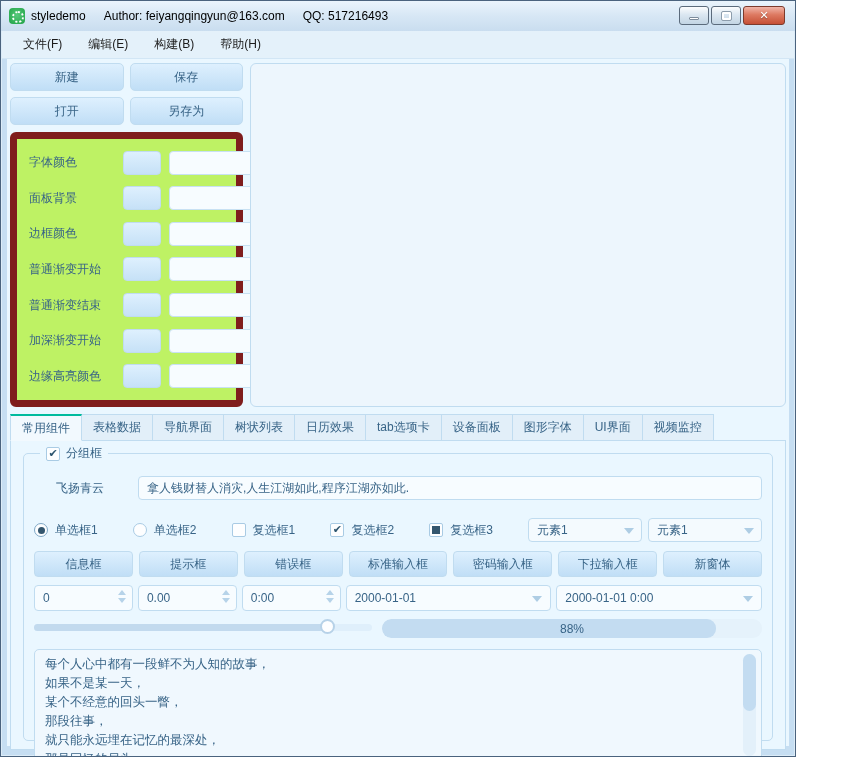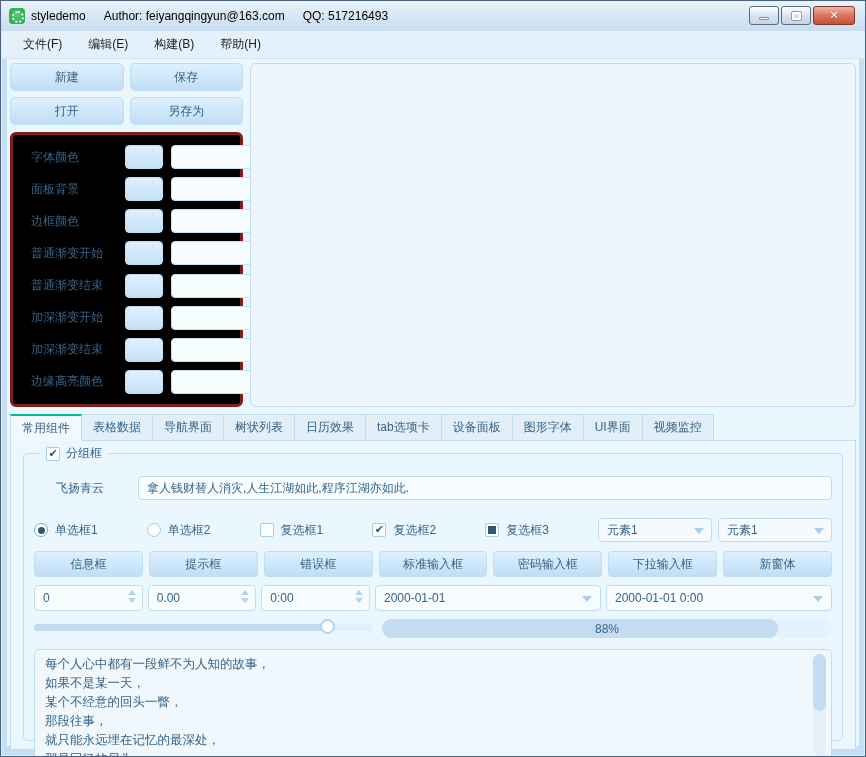--- a/index.html
+++ b/index.html
@@ -1,18 +1,18 @@
 <!DOCTYPE html>
 <html><head>
 <meta charset="utf-8">
 <style>
   * { margin:0; padding:0; box-sizing:border-box; }
   html,body { background:#ffffff; font-family:"Liberation Sans","DejaVu Sans",sans-serif; }
   .window {
-    position:relative; width:866px; height:757px;
+    position:relative; width:796px; height:757px;
     border:1px solid #4a637e;
     background:#c6def2;
     box-shadow: inset 0 0 0 1px #dcecf8;
     overflow:hidden;
   }
   
   .titlebar {
     height:30px; display:flex; align-items:center;
     background:linear-gradient(#eaf4fc 0%, #d7e7f5 50%, #c9ddef 100%);
     padding:0 8px; position:relative;
@@ -56,22 +56,22 @@
   .top-row { display:flex; gap:7px; height:344px; padding:0 1px; }
   .left-col { width:233px; display:flex; flex-direction:column; flex:0 0 auto; }
   .btn-grid { display:grid; grid-template-columns:1fr 1fr; gap:6px; margin-bottom:7px; }
   .btn {
     height:28px; border:1px solid #C0DCF0; border-radius:5px;
     background:linear-gradient(#DEF0FE, #C0DEF6);
     color:#386487; font-size:12px; display:flex; align-items:center; justify-content:center;
     cursor:default;
   }
   .color-panel {
-    flex:1; border:3px solid #7f1d1d; border-radius:6px; background:#000000;
-    padding:6px 18px; display:flex; flex-direction:column; justify-content:space-around;
+    flex:1; border:7px solid #7f1d1d; border-radius:6px; background:#bef264;
+    padding:6px 12px; display:flex; flex-direction:column; justify-content:space-around;
   }
   .color-row { display:flex; align-items:center; gap:8px; height:26px; }
   .color-row .lbl { width:86px; font-size:12px; color:#386487; flex:0 0 auto; }
   .swatch {
     width:38px; height:24px; border:1px solid #C0DCF0; border-radius:4px;
     background:linear-gradient(#DEF0FE, #C6E1F7); flex:0 0 auto;
   }
   .color-field {
     flex:1; height:24px; border:1px solid #C8E1F3; border-radius:4px;
     background:#F7FCFF; font-size:12px; color:#386487; padding:0 6px; outline:none;
@@ -234,25 +234,20 @@
             <div class="swatch"></div>
             <input class="color-field" value="" style="">
           </div>
           <div class="color-row">
             <span class="lbl">普通渐变结束</span>
             <div class="swatch"></div>
             <input class="color-field" value="" style="">
           </div>
           <div class="color-row">
             <span class="lbl">加深渐变开始</span>
-            <div class="swatch"></div>
-            <input class="color-field" value="" style="">
-          </div>
-          <div class="color-row">
-            <span class="lbl">加深渐变结束</span>
             <div class="swatch"></div>
             <input class="color-field" value="" style="">
           </div>
           <div class="color-row">
             <span class="lbl">边缘高亮颜色</span>
             <div class="swatch"></div>
             <input class="color-field" value="" style="">
           </div>
         </div>
       </div>

